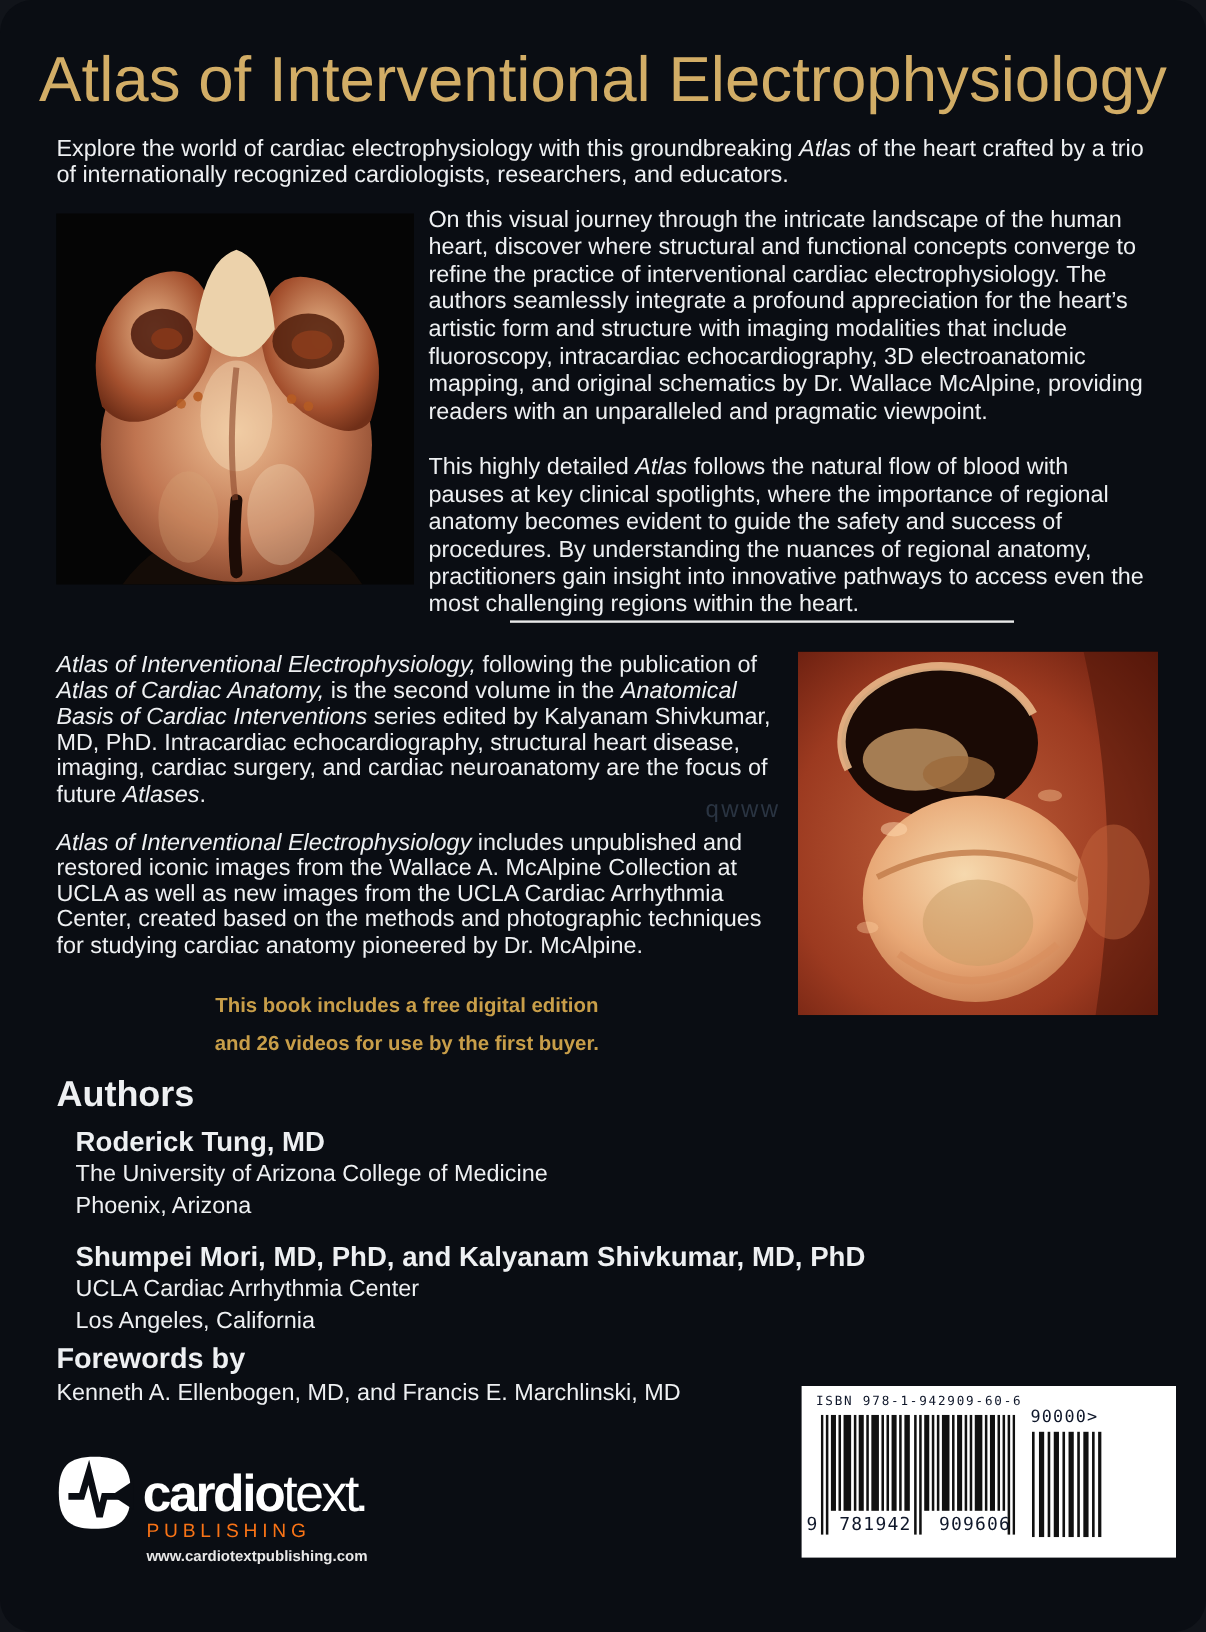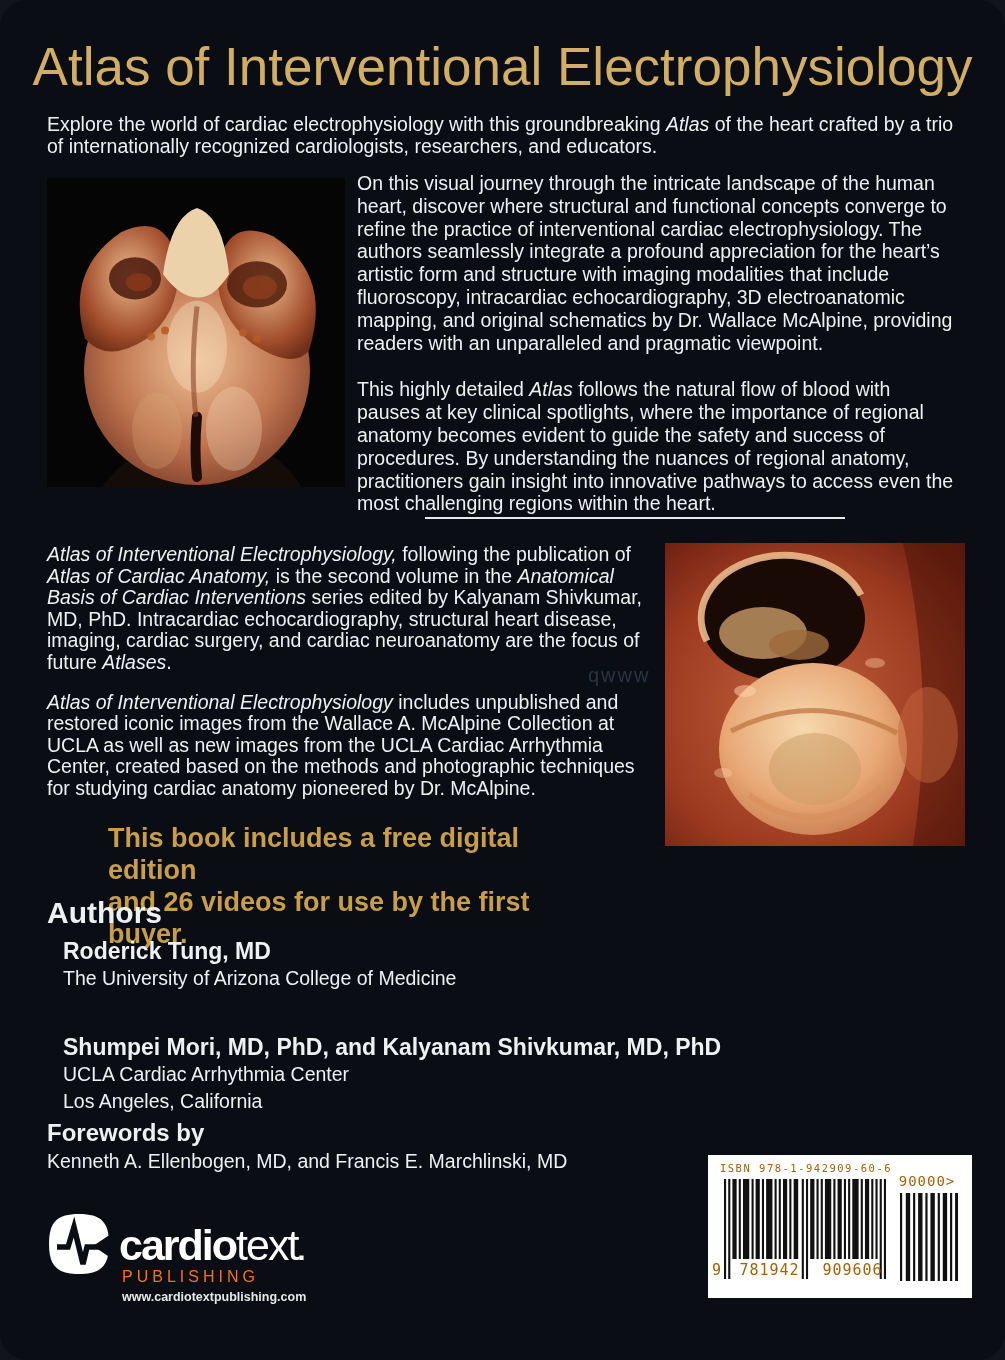--- a/index.html
+++ b/index.html
@@ -56,21 +56,22 @@
   }
   .series-col p + p{margin-top:18px;}
 
   .watermark{
     position:absolute;left:588px;top:664px;
     font-size:20px;letter-spacing:2px;color:#2a3442;
   }
 
   .promo{
     position:absolute;left:108px;top:822px;width:462px;
-    font-size:27px;font-weight:bold;line-height:32px;
+    text-align:center;
+    font-size:17px;font-weight:bold;line-height:32px;
     color:var(--promo-gold);
   }
 
   .authors-heading{
     position:absolute;left:47px;top:896px;
     font-size:30px;font-weight:bold;
   }
   .author-block{position:absolute;left:47px;font-size:19.5px;line-height:27px;margin-left:16px;}
   .author-block .name{font-size:23px;font-weight:bold;}
   .author-1{top:938px;}
@@ -91,22 +92,22 @@
   .pub-tagline{
     position:absolute;left:75px;top:60px;
     font-size:16px;letter-spacing:4px;color:#f97316;
   }
   .pub-url{
     position:absolute;left:75px;top:82px;
     font-size:12.5px;font-weight:bold;color:#e8e8e8;
   }
 
   .barcode{
-    position:absolute;left:708px;top:1155px;width:264px;height:143px;
-    background:#ffffff;color:#a16207;
+    position:absolute;left:668px;top:1155px;width:312px;height:143px;
+    background:#ffffff;color:#0f172a;
   }
   .isbn-label{
     position:absolute;left:10px;top:7px;width:176px;
     text-align:center;
     font-family:"DejaVu Sans Mono",monospace;
     font-size:10.5px;letter-spacing:1.5px;white-space:nowrap;
   }
   .bars-main{position:absolute;left:16px;top:24px;width:162px;height:100px;}
   .barcode-digits{
     position:absolute;left:4px;top:106px;width:182px;
@@ -218,20 +219,21 @@
   <div class="promo">
     <div>This book includes a free digital edition</div>
     <div>and 26 videos for use by the first buyer.</div>
   </div>
 
   <h2 class="authors-heading">Authors</h2>
 
   <div class="author-block author-1">
     <div class="name">Roderick Tung, MD</div>
     <div>The University of Arizona College of Medicine</div>
+    <div>Phoenix, Arizona</div>
   </div>
 
   <div class="author-block author-2">
     <div class="name">Shumpei Mori, MD, PhD, and Kalyanam Shivkumar, MD, PhD</div>
     <div>UCLA Cardiac Arrhythmia Center</div>
     <div>Los Angeles, California</div>
   </div>
 
   <div class="forewords">
     <div class="fw-heading">Forewords by</div>

